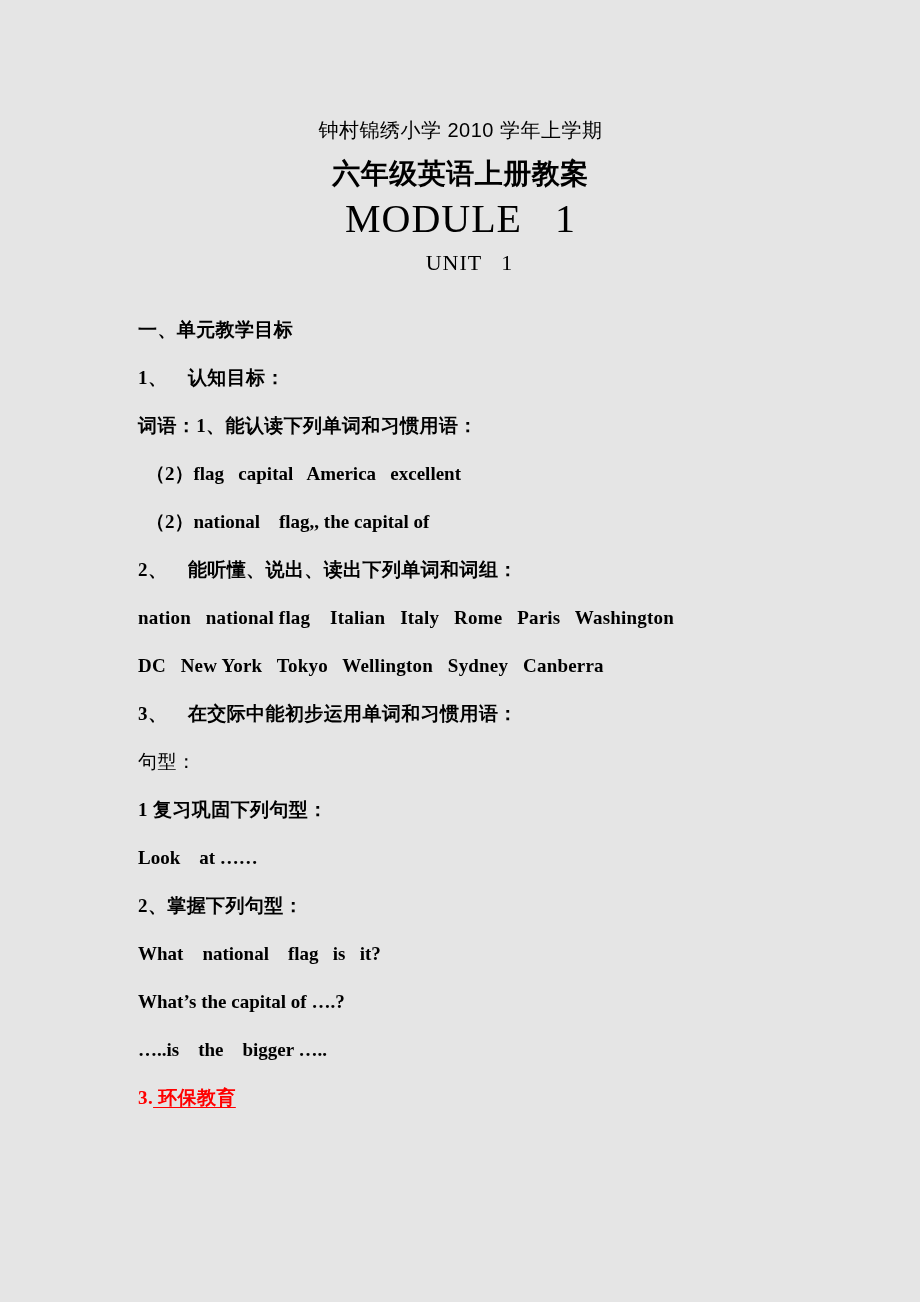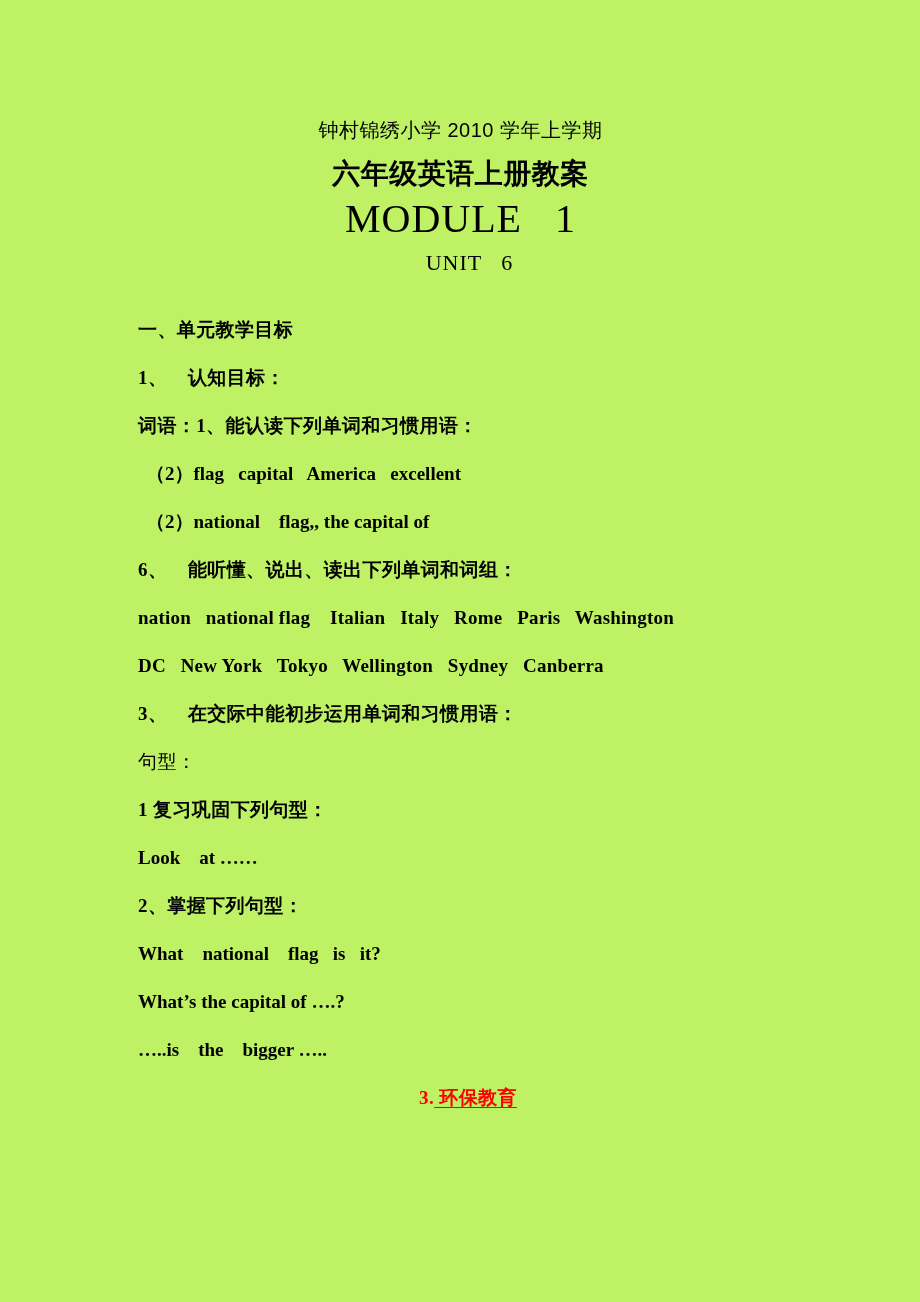--- a/index.html
+++ b/index.html
@@ -17,21 +17,21 @@
     color: #000000;
     -webkit-font-smoothing: antialiased;
   }
 
   .page {
     position: absolute;
     left: 0;
     top: 0;
     width: 920px;
     height: 1302px;
-    background: #bef264;
+    background: #e5e5e5;
   }
 
   
   .title-block {
     position: absolute;
     left: 138px;
     top: 108px;
     width: 645px;
     text-align: center;
   }
@@ -110,53 +110,52 @@
   }
 
   .line.wide {
     font-size: 19px;
     letter-spacing: 0.2px;
   }
 
   .line.redline {
     color: #ff0000;
     font-weight: 700;
-    text-align: center;
   }
   .line.redline .u {
     text-decoration: underline;
     text-decoration-color: #ff0000;
     text-underline-offset: 3px;
   }
 </style>
 </head>
 <body>
 
 <div class="page">
 
   <div class="title-block">
     <div class="title-school">钟村锦绣小学 2010 学年上学期</div>
     <div class="title-main">六年级英语上册教案</div>
     <div class="title-module">MODULE   1</div>
-    <div class="title-unit">UNIT   6</div>
+    <div class="title-unit">UNIT   1</div>
   </div>
 
   <div class="body-block">
 
     <div class="line cjk">一、单元教学目标</div>
 
     <div class="line cjk">1、    认知目标：</div>
 
     <div class="line cjk">词语：1、能认读下列单词和习惯用语：</div>
 
     <div class="line indent">（2）flag   capital   America   excellent</div>
 
     <div class="line indent">（2）national    flag,, the capital of</div>
 
-    <div class="line cjk">6、    能听懂、说出、读出下列单词和词组：</div>
+    <div class="line cjk">2、    能听懂、说出、读出下列单词和词组：</div>
 
     <div class="line wide">nation   national flag    Italian   Italy   Rome   Paris   Washington</div>
 
     <div class="line wide">DC   New York   Tokyo   Wellington   Sydney   Canberra</div>
 
     <div class="line cjk">3、    在交际中能初步运用单词和习惯用语：</div>
 
     <div class="line hei">句型：</div>
 
     <div class="line cjk">1 复习巩固下列句型：</div>

